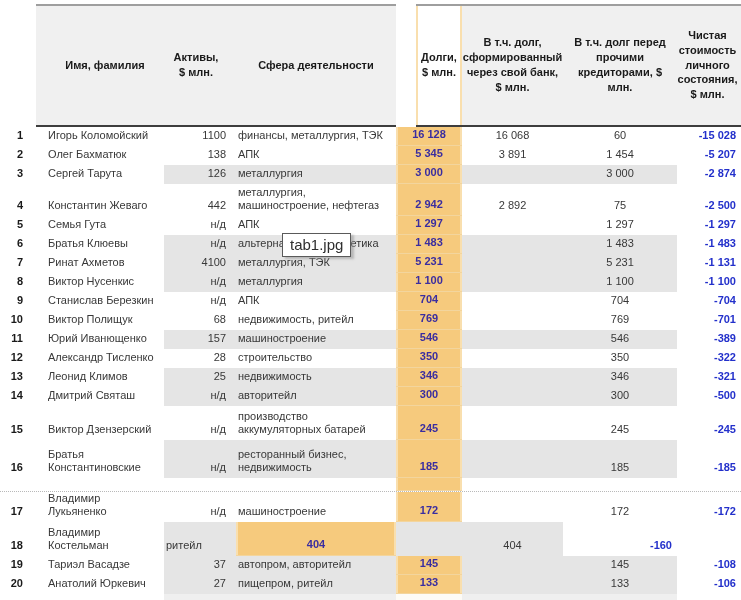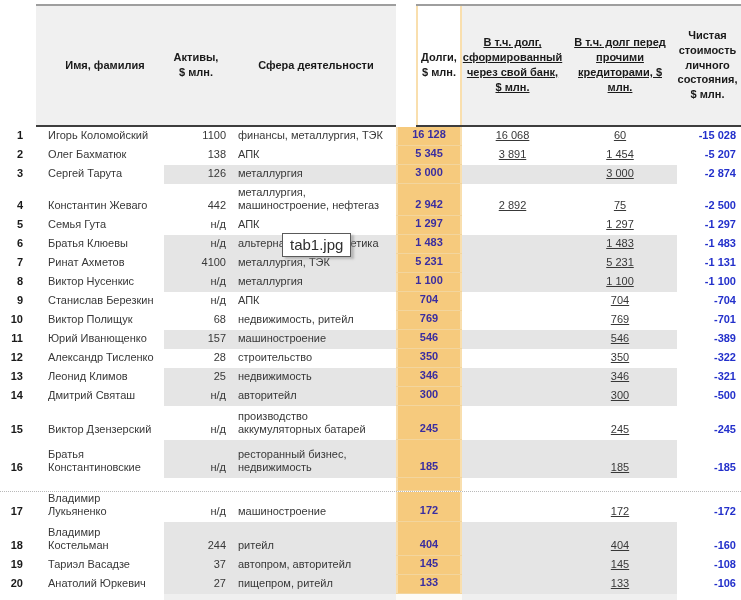--- a/index.html
+++ b/index.html
@@ -48,21 +48,21 @@
   .c2{justify-content:flex-end;padding-right:10px;}
   .c3{padding-left:2px;white-space:pre-line;}
   .c4{
     justify-content:center;
     font-weight:bold;
     color:#3a2da0;
     background:#f6ca7d;
     box-shadow:inset 2px 0 0 #f9dfae, inset -2px 0 0 #f9dfae;
     border-bottom:1px solid #f3d59d;
   }
-  .c5,.c6{justify-content:center;text-decoration:underline;}
+  .c5,.c6{justify-content:center;}
   .c7{justify-content:flex-end;padding-right:5px;font-weight:bold;color:#2330cb;}
   .shaded .c2,.shaded .c3,.shaded .c5,.shaded .c6{background:#e5e5e5;}
   
   #pagebreak{
     height:13px;
     border-bottom:1px dotted #b9b9b9;
   }
   #pagebreak .cell{padding:0;}
   
   #bottomstrip{height:7px;}
@@ -291,21 +291,20 @@
           <div class="cell c3">машиностроение</div>
           <div class="cell c4">172</div>
           <div class="cell c5"></div>
           <div class="cell c6">172</div>
           <div class="cell c7">-172</div>
         </div>
         <div class="trow shaded" style="height: 34px;">
           <div class="cell c0">18</div>
           <div class="cell c1">Владимир
 Костельман</div>
-          <div class="cell c2">244</div>
           <div class="cell c3">ритейл</div>
           <div class="cell c4">404</div>
           <div class="cell c5"></div>
           <div class="cell c6">404</div>
           <div class="cell c7">-160</div>
         </div>
         <div class="trow shaded" style="height: 19px;">
           <div class="cell c0">19</div>
           <div class="cell c1">Тариэл Васадзе</div>
           <div class="cell c2">37</div>

